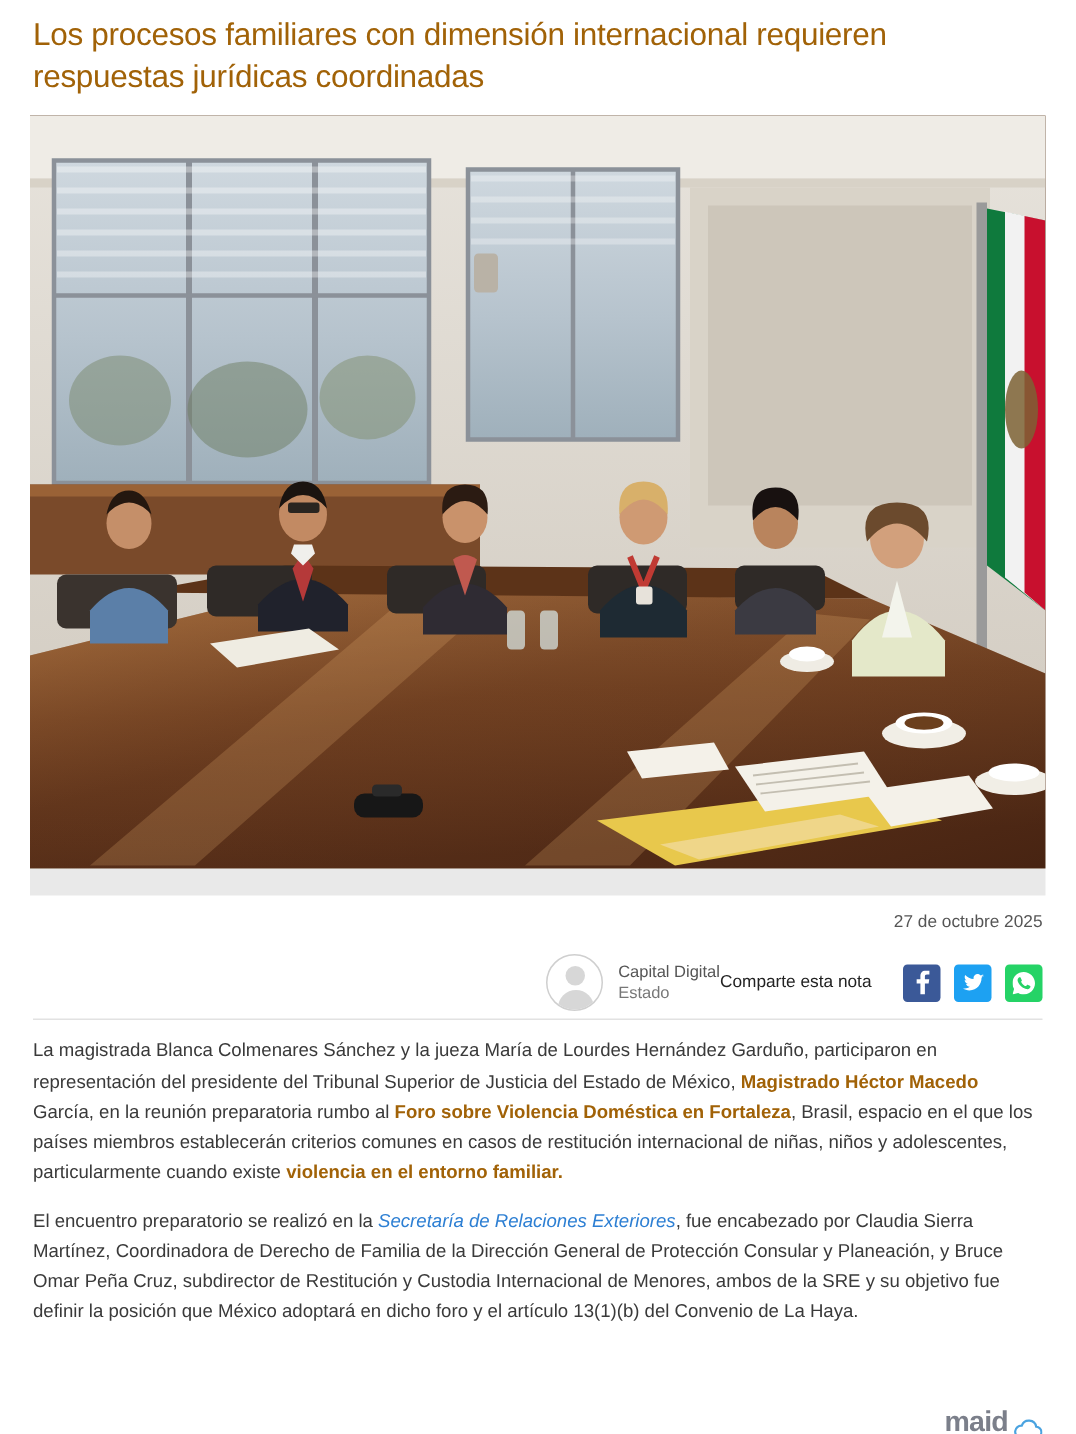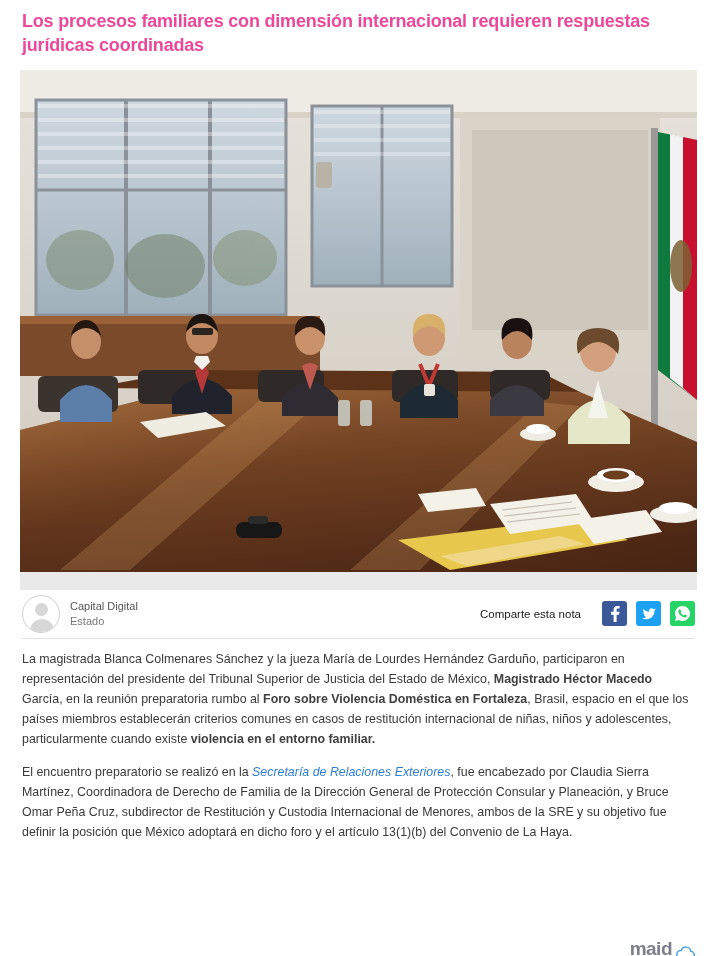--- a/index.html
+++ b/index.html
@@ -14,24 +14,24 @@
   }
   .page {
     width: 717px;
     height: 956px;
     position: relative;
     padding: 0 20px;
   }
 
   
   .headline {
-    font-size: 18px;
+    font-size: 21px;
     line-height: 1.32;
-    font-weight: bold;
-    color: #ec4899;
+    font-weight: normal;
+    color: #a16207;
     letter-spacing: -0.2px;
     margin: 10px 0 12px 0;
     padding: 0 2px;
   }
 
   
   .hero-wrap {
     width: 677px;
     margin: 0 auto;
   }
@@ -55,21 +55,21 @@
     text-align: right;
     font-size: 11.5px;
     color: #555;
     padding: 12px 2px 10px 0;
   }
 
   
   .meta-row {
     display: flex;
     align-items: center;
-    justify-content: space-between;
+    justify-content: flex-end;
     padding: 2px 2px 0 2px;
     min-height: 46px;
   }
   .author {
     display: flex;
     align-items: center;
     gap: 10px;
   }
   .avatar {
     width: 38px;
@@ -135,21 +135,21 @@
     border-top: 1px solid #e2e2e2;
     margin: 2px 2px 10px 2px;
   }
   .body-p {
     font-size: 12.4px;
     line-height: 1.62;
     color: #3a3a3a;
     margin: 0 2px 13px 2px;
     text-align: left;
   }
-  .body-p b { color: #404040; }
+  .body-p b { color: #a16207; }
   .body-p a { color: #2d7fd3; text-decoration: none; font-style: italic; }
 
   
   .footer-logo {
     position: absolute;
     right: 22px;
     bottom: 6px;
     display: flex;
     align-items: flex-end;
     gap: 3px;
@@ -351,20 +351,21 @@
           <rect x="318" y="330" width="12" height="26" rx="3" fill="#cfd8d4" opacity="0.8"></rect>
           <rect x="340" y="330" width="12" height="26" rx="3" fill="#cfd8d4" opacity="0.8"></rect>
         </g>
 
         <path d="M120 352 L186 342 L206 356 L138 368 Z" fill="#efece2"></path>
       </svg>
     </div>
     <div class="hero-caption-bar"></div>
   </div>
 
+  <div class="date-row">27 de octubre 2025</div>
 
   <div class="meta-row">
     <div class="author">
       <div class="avatar"></div>
       <div class="author-text">
         <div class="author-name">Capital Digital</div>
         <div class="author-role">Estado</div>
       </div>
     </div>
 

